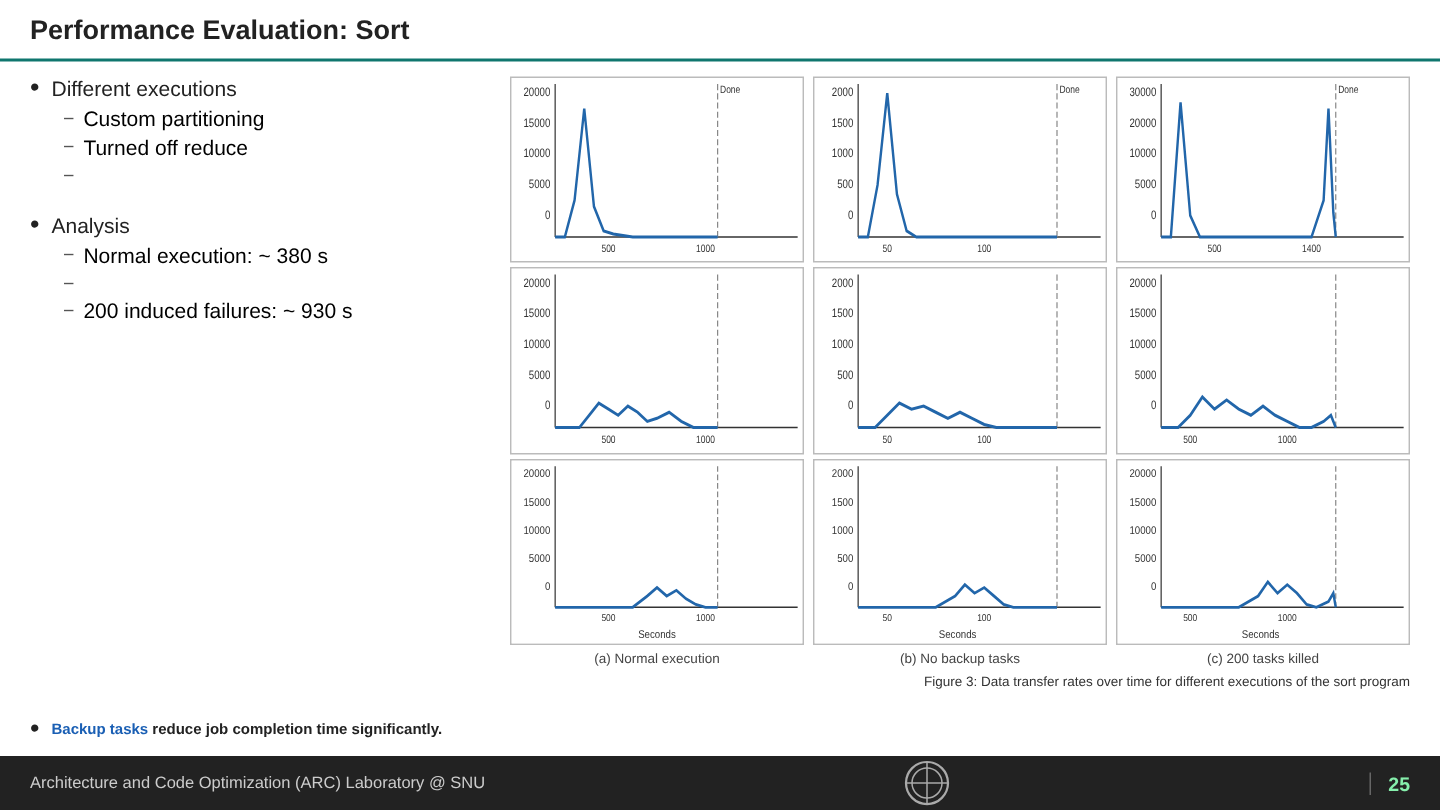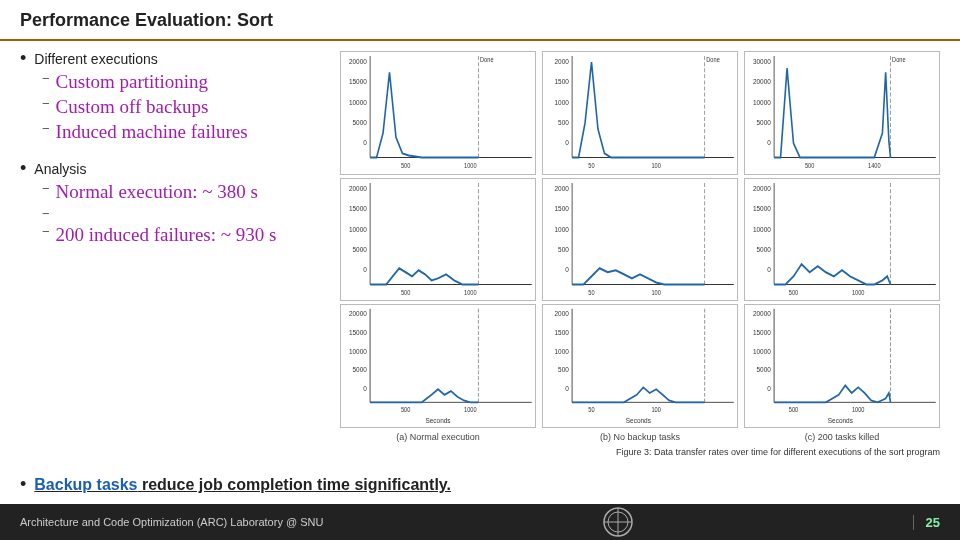--- a/index.html
+++ b/index.html
@@ -16,21 +16,21 @@
     .page-container {
       width: 960px;
       height: 540px;
       display: flex;
       flex-direction: column;
     }
 
     
     .header {
       padding: 10px 20px 8px 20px;
-      border-bottom: 2px solid #a16207;
+      border-bottom: 2px solid #0f766e;
     }
     .header-title {
       font-size: 18px;
       font-weight: bold;
       color: #222;
     }
 
     
     .main-content {
       display: flex;
@@ -79,23 +79,22 @@
     .sub-bullet {
       display: flex;
       align-items: flex-start;
       gap: 6px;
     }
     .sub-dash {
       color: #555;
       font-size: 13px;
     }
     .sub-text {
-      font-size: 19px;
-      color: #a21caf;
-      font-family: Liberation Serif, serif;
+      font-size: 14px;
+      color: #000000;
     }
 
     
     .analysis-section {
       margin-top: 10px;
     }
 
     
     .bottom-highlight {
       padding: 10px 20px;
@@ -106,24 +105,23 @@
       align-items: center;
       gap: 8px;
     }
     .highlight-dot {
       font-size: 18px;
       line-height: 1;
       margin-top: -2px;
       color: #222;
     }
     .highlight-text {
-      font-size: 16px;
+      font-size: 10px;
       font-weight: bold;
       color: #222;
-      text-decoration: underline;
     }
     .highlight-blue {
       color: #1a5fb4;
       font-weight: bold;
     }
 
     
     .footer {
       height: 36px;
       background: #222;
@@ -211,25 +209,24 @@
           <span class="bullet-dot">•</span>
           <span class="bullet-main-text">Different executions</span>
         </div>
         <div class="sub-bullets">
           <div class="sub-bullet">
             <span class="sub-dash">−</span>
             <span class="sub-text">Custom partitioning</span>
           </div>
           <div class="sub-bullet">
             <span class="sub-dash">−</span>
-            <span class="sub-text">Custom off backups</span>
-          </div>
-          <div class="sub-bullet">
-            <span class="sub-dash">−</span>
-            <span class="sub-text">Induced machine failures</span>
+            <span class="sub-text">Turned off reduce</span>
+          </div>
+          <div class="sub-bullet">
+            <span class="sub-dash">−</span>
           </div>
         </div>
       </div>
 
       <div class="bullet-section analysis-section">
         <div class="bullet-main">
           <span class="bullet-dot">•</span>
           <span class="bullet-main-text">Analysis</span>
         </div>
         <div class="sub-bullets">

